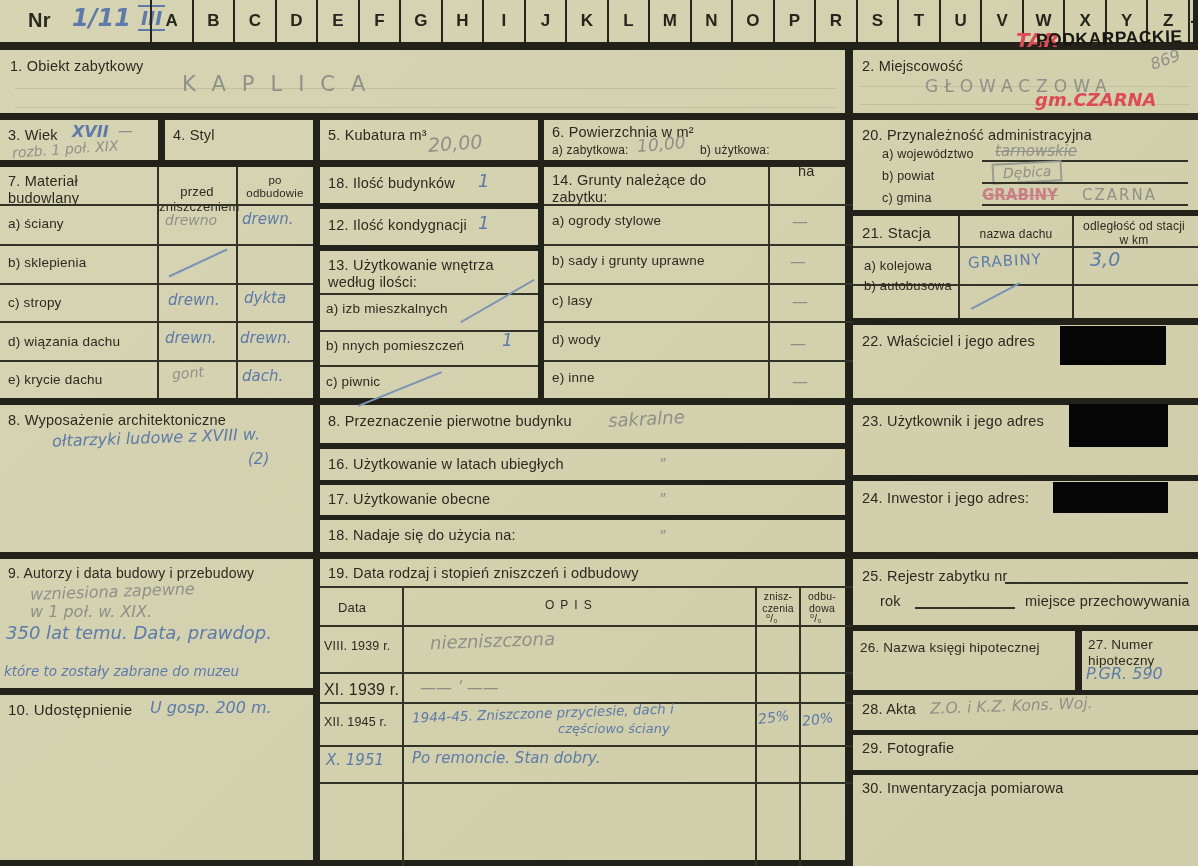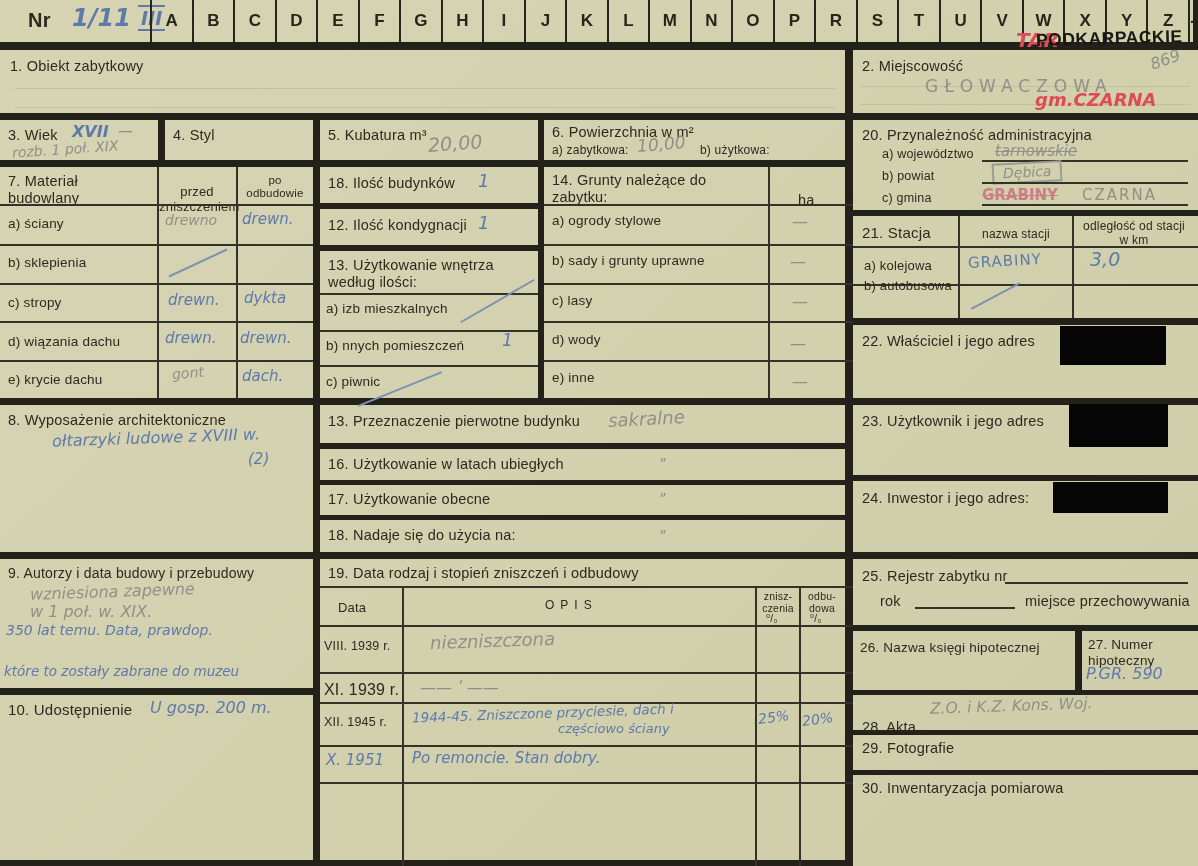--- a/index.html
+++ b/index.html
@@ -92,20 +92,21 @@
   <div class="bar" style="left:845px;top:49px;width:8px;height:817px"></div>
   <div class="bar" style="left:313px;top:120px;width:7px;height:746px"></div>
   <div class="bar" style="left:538px;top:120px;width:6px;height:284px"></div>
   <div class="bar" style="left:158px;top:120px;width:7px;height:40px"></div>
   <div class="bar" style="left:1075px;top:631px;width:7px;height:59px"></div>
   <div class="bar" style="left:1193px;top:0;width:5px;height:44px"></div>
 
   <div class="lbl" style="left:10px;top:58px">1. Obiekt zabytkowy</div>
   <div class="faint" style="left:15px;top:88px;width:820px"></div>
   <div class="faint" style="left:15px;top:107px;width:820px"></div>
+  <div class="hw pencil caps" style="left:182px;top:72px;font-size:21px;letter-spacing:16px">KAPLICA</div>
 
   <div class="lbl" style="left:862px;top:58px">2. Miejscowość</div>
   <div class="faint" style="left:860px;top:86px;width:330px"></div>
   <div class="faint" style="left:860px;top:104px;width:330px"></div>
   <div class="hw pencil caps" style="left:925px;top:76px;font-size:17px;letter-spacing:6px">GŁOWACZOWA</div>
   <div class="hw pencil" style="left:1150px;top:50px;font-size:16px;transform:rotate(-20deg)">869</div>
   <div class="hw red" style="left:1035px;top:89px;font-size:18px;font-weight:bold">gm.CZARNA</div>
 
   <div class="lbl" style="left:8px;top:127px">3. Wiek</div>
   <div class="hw blue" style="left:72px;top:122px;font-size:16px;font-weight:bold">XVII</div>
@@ -156,21 +157,21 @@
   <div class="lbl" style="left:326px;top:301px;font-size:13.5px">a) izb mieszkalnych</div>
   <div class="slash" style="left:455px;top:300px;width:85px;transform:rotate(-30deg)"></div>
   <div class="tline" style="left:320px;top:330px;width:218px;height:2px"></div>
   <div class="lbl" style="left:326px;top:338px;font-size:13.5px">b) nnych pomieszczeń</div>
   <div class="hw blue" style="left:502px;top:330px;font-size:17px">1</div>
   <div class="tline" style="left:320px;top:365px;width:218px;height:2px"></div>
   <div class="lbl" style="left:326px;top:374px;font-size:13.5px">c) piwnic</div>
   <div class="slash" style="left:355px;top:388px;width:90px;transform:rotate(-22deg)"></div>
 
   <div class="lbl wrap" style="left:552px;top:172px;width:200px">14. Grunty należące do zabytku:</div>
-  <div class="lbl" style="left:798px;top:192px">ha</div>
+  <div class="lbl" style="left:798px;top:163px">ha</div>
   <div class="tline" style="left:768px;top:167px;width:2px;height:231px"></div>
   <div class="tline" style="left:544px;top:204px;width:309px;height:2px"></div>
   <div class="tline" style="left:544px;top:244px;width:309px;height:2px"></div>
   <div class="tline" style="left:544px;top:283px;width:309px;height:2px"></div>
   <div class="tline" style="left:544px;top:321px;width:309px;height:2px"></div>
   <div class="tline" style="left:544px;top:360px;width:309px;height:2px"></div>
   <div class="lbl" style="left:552px;top:213px;font-size:13.5px">a) ogrody stylowe</div>
   <div class="hw pencil" style="left:792px;top:212px;font-size:16px">—</div>
   <div class="lbl" style="left:552px;top:253px;font-size:13.5px">b) sady i grunty uprawne</div>
   <div class="hw pencil" style="left:790px;top:252px;font-size:16px">—</div>
@@ -187,57 +188,57 @@
   <div class="tline" style="left:982px;top:160px;width:206px;height:2px"></div>
   <div class="lbl" style="left:882px;top:169px;font-size:12.5px">b) powiat</div>
   <div class="hw pencil" style="left:992px;top:162px;font-size:14px;transform:rotate(-3deg)"><span class="boxed">Dębica</span></div>
   <div class="tline" style="left:982px;top:182px;width:206px;height:2px"></div>
   <div class="lbl" style="left:882px;top:191px;font-size:12.5px">c) gmina</div>
   <div class="hw caps strike" style="left:982px;top:186px;font-size:15px;color:#c97f85;font-weight:bold">GRABINY</div>
   <div class="hw pencil caps" style="left:1082px;top:186px;font-size:15px;letter-spacing:2px">CZARNA</div>
   <div class="tline" style="left:982px;top:204px;width:206px;height:2px"></div>
 
   <div class="lbl" style="left:862px;top:224px;font-size:15px">21. Stacja</div>
-  <div class="lbl ctr" style="left:962px;top:227px;width:108px;font-size:12px">nazwa stacji</div>
+  <div class="lbl ctr" style="left:962px;top:227px;width:108px;font-size:12px">nazwa dachu</div>
   <div class="lbl wrap ctr" style="left:1078px;top:220px;width:112px;font-size:12px">odległość od stacji w km</div>
   <div class="tline" style="left:958px;top:216px;width:2px;height:102px"></div>
   <div class="tline" style="left:1072px;top:216px;width:2px;height:102px"></div>
   <div class="tline" style="left:853px;top:246px;width:345px;height:2px"></div>
   <div class="lbl" style="left:864px;top:258px;font-size:13px">a) kolejowa</div>
   <div class="hw blue caps" style="left:968px;top:252px;font-size:15px;letter-spacing:1px;transform:rotate(-3deg)">GRABINY</div>
   <div class="hw blue" style="left:1090px;top:248px;font-size:19px">3,0</div>
   <div class="tline" style="left:853px;top:284px;width:345px;height:2px"></div>
   <div class="lbl" style="left:864px;top:278px;font-size:13px">b) autobusowa</div>
   <div class="slash" style="left:968px;top:295px;width:55px;transform:rotate(-28deg)"></div>
 
   <div class="lbl" style="left:862px;top:333px">22. Właściciel i jego adres</div>
   <div class="redact" style="left:1060px;top:326px;width:106px;height:39px"></div>
 
   <div class="lbl" style="left:8px;top:412px">8. Wyposażenie architektoniczne</div>
   <div class="hw blue" style="left:52px;top:428px;font-size:16px;transform:rotate(-2deg)">ołtarzyki ludowe z XVIII w.</div>
   <div class="hw blue" style="left:248px;top:450px;font-size:15px">(2)</div>
 
-  <div class="lbl" style="left:328px;top:413px">13. Przeznaczenie pierwotne budynku</div>
+  <div class="lbl" style="left:328px;top:413px">8. Przeznaczenie pierwotne budynku</div>
   <div class="hw pencil" style="left:608px;top:408px;font-size:18px;transform:rotate(-3deg)">sakralne</div>
   <div class="lbl" style="left:328px;top:456px">16. Użytkowanie w latach ubiegłych</div>
   <div class="hw pencil" style="left:658px;top:457px;font-size:15px">ʺ</div>
   <div class="lbl" style="left:328px;top:491px">17. Użytkowanie obecne</div>
   <div class="hw pencil" style="left:658px;top:492px;font-size:15px">ʺ</div>
   <div class="lbl" style="left:328px;top:527px">18. Nadaje się do użycia na:</div>
   <div class="hw pencil" style="left:658px;top:529px;font-size:15px">ʺ</div>
 
   <div class="lbl" style="left:862px;top:413px">23. Użytkownik i jego adres</div>
   <div class="redact" style="left:1069px;top:404px;width:99px;height:43px"></div>
   <div class="lbl" style="left:862px;top:490px">24. Inwestor i jego adres:</div>
   <div class="redact" style="left:1053px;top:482px;width:115px;height:31px"></div>
 
   <div class="lbl" style="left:8px;top:565px;font-size:14px">9. Autorzy i data budowy i przebudowy</div>
   <div class="hw pencil" style="left:30px;top:582px;font-size:16px;transform:rotate(-2deg)">wzniesiona zapewne</div>
   <div class="hw pencil" style="left:30px;top:602px;font-size:16px">w 1 poł. w. XIX.</div>
-  <div class="hw blue" style="left:6px;top:622px;font-size:14px">350 lat temu. Data, prawdop.</div>
+  <div class="hw blue" style="left:6px;top:622px;font-size:18px">350 lat temu. Data, prawdop.</div>
   <div class="hw blue" style="left:4px;top:663px;font-size:13.5px">które to zostały zabrane do muzeu</div>
   <div class="lbl" style="left:8px;top:701px;font-size:15px">10. Udostępnienie</div>
   <div class="hw blue" style="left:150px;top:698px;font-size:16px">U gosp. 200 m.</div>
 
   <div class="lbl" style="left:328px;top:565px">19. Data rodzaj i stopień zniszczeń i odbudowy</div>
   <div class="tline" style="left:320px;top:586px;width:533px;height:2px"></div>
   <div class="tline" style="left:402px;top:586px;width:2px;height:280px"></div>
   <div class="tline" style="left:755px;top:586px;width:2px;height:280px"></div>
   <div class="tline" style="left:799px;top:586px;width:2px;height:280px"></div>
   <div class="lbl" style="left:338px;top:600px;font-size:13px">Data</div>
@@ -266,19 +267,19 @@
   <div class="lbl" style="left:862px;top:568px">25. Rejestr zabytku nr</div>
   <div class="tline" style="left:1005px;top:582px;width:183px;height:2px"></div>
   <div class="lbl" style="left:880px;top:593px">rok</div>
   <div class="tline" style="left:915px;top:607px;width:100px;height:2px"></div>
   <div class="lbl" style="left:1025px;top:593px">miejsce przechowywania</div>
 
   <div class="lbl" style="left:860px;top:640px;font-size:13.5px">26. Nazwa księgi hipotecznej</div>
   <div class="lbl wrap" style="left:1088px;top:637px;width:100px;font-size:13.5px">27. Numer hipoteczny</div>
   <div class="hw blue" style="left:1086px;top:664px;font-size:16px;font-weight:normal">P.GR. 590</div>
 
-  <div class="lbl" style="left:862px;top:719px">28. Akta</div>
+  <div class="lbl" style="left:862px;top:701px">28. Akta</div>
   <div class="hw pencil" style="left:930px;top:697px;font-size:15.5px;transform:rotate(-2deg)">Z.O. i K.Z. Kons. Woj.</div>
 
   <div class="lbl" style="left:862px;top:740px">29. Fotografie</div>
   <div class="lbl" style="left:862px;top:780px">30. Inwentaryzacja pomiarowa</div>
 
 </div>
 
 </body></html>

